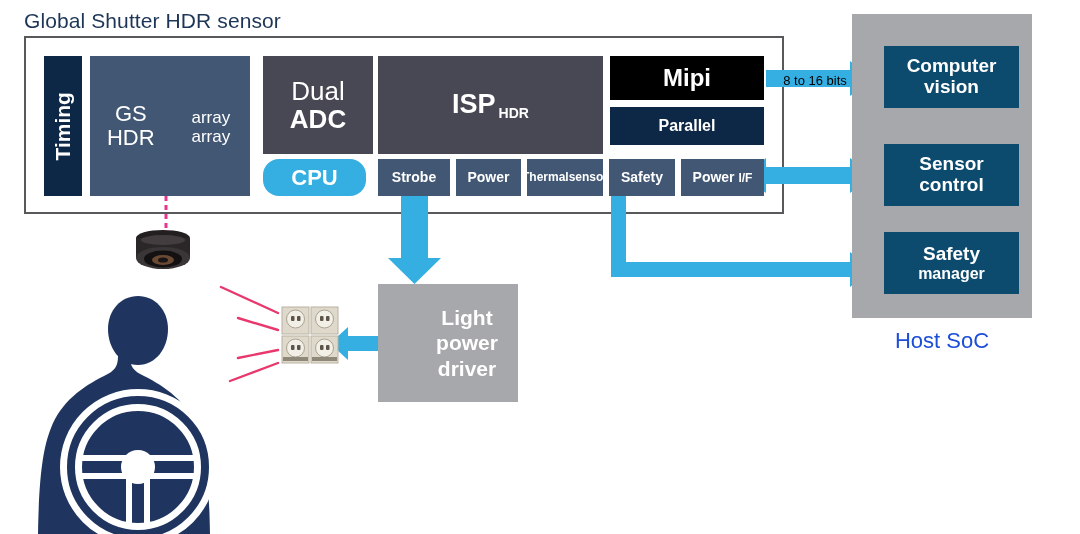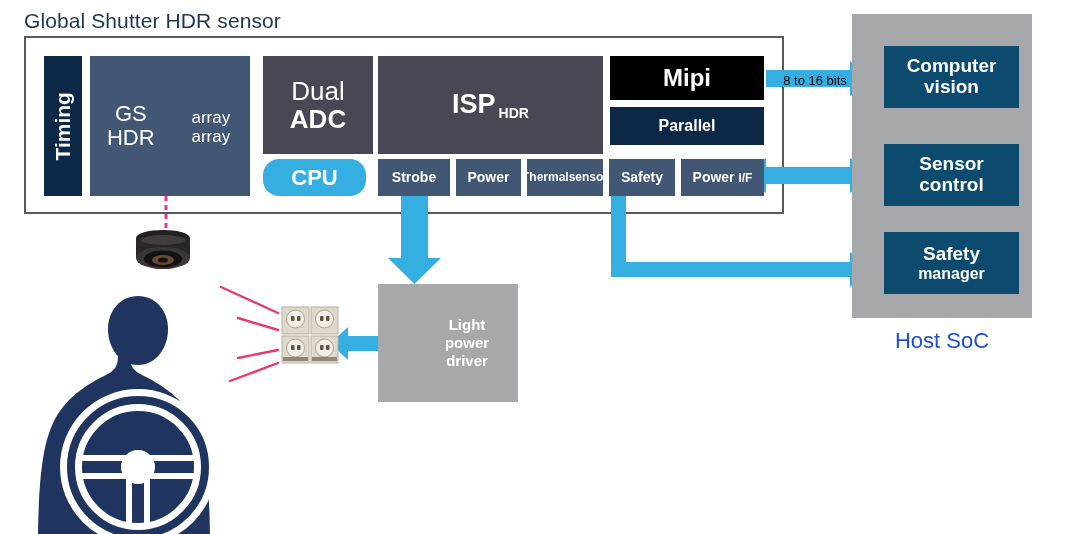--- a/index.html
+++ b/index.html
@@ -60,21 +60,21 @@
   #block-sensor-control{top:144px;}
   #block-sensor-control .l1,#block-sensor-control .l2{font-size:19px;}
   #block-safety-manager{top:232px;}
   #block-safety-manager .l1{font-size:19px;}
   #block-safety-manager .l2{font-size:16px;}
   #host-soc-label{left:852px;top:328px;width:180px;text-align:center;
         font-size:22px;color:#1d4ed8;}
 
   
   #block-light-driver{left:378px;top:284px;width:140px;height:118px;background:#a6a8ab;
-        flex-direction:column;font-size:15px;font-weight:bold;line-height:1.22;padding-left:38px;}
+        flex-direction:column;font-size:21px;font-weight:bold;line-height:1.22;padding-left:38px;}
 
   
   #wires{left:0;top:0;width:1080px;height:534px;}
 
   
   #label-8-16-bits{left:775px;top:70px;width:80px;height:20px;
         font-size:13px;color:#000000;display:flex;align-items:center;justify-content:center;}
 </style>
 </head>
 <body>

